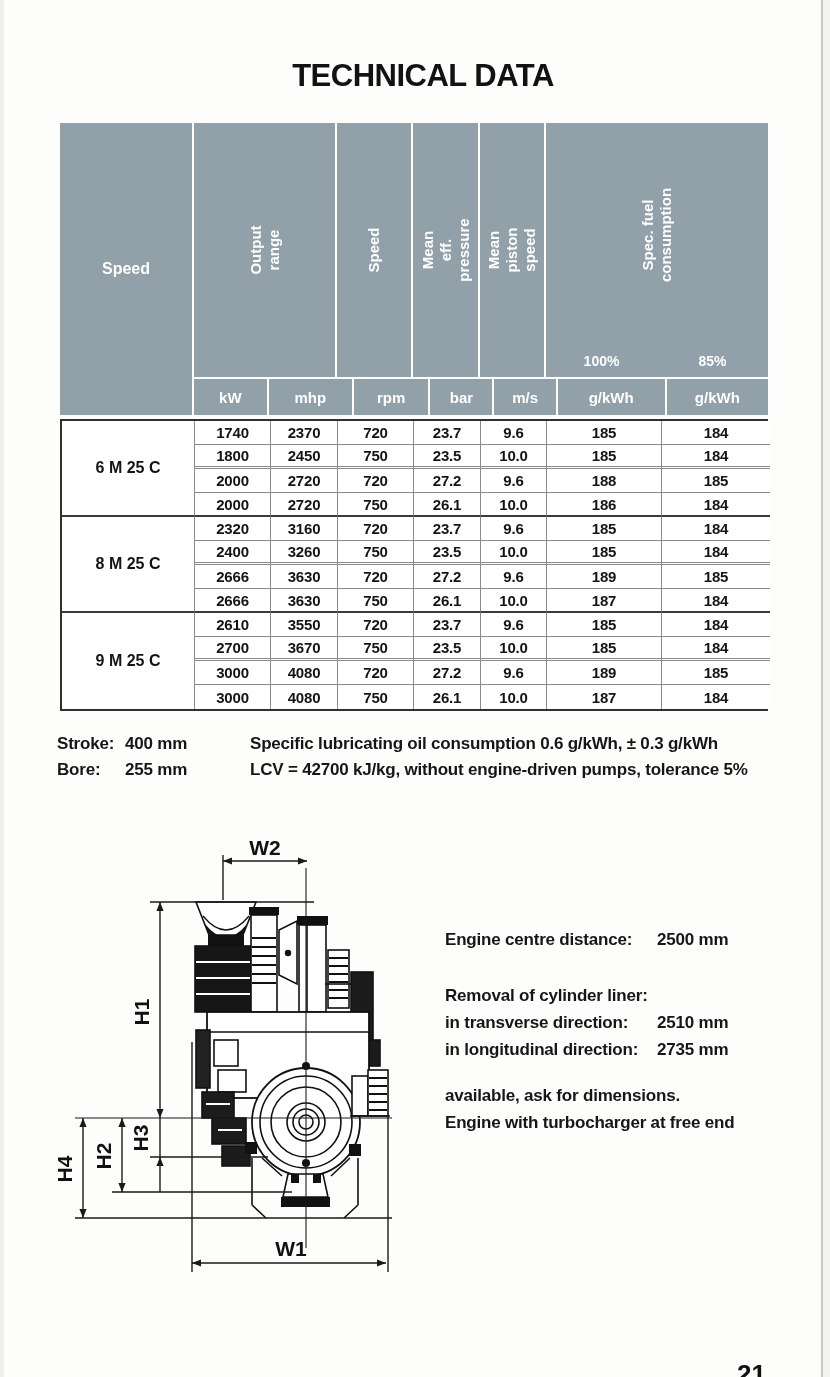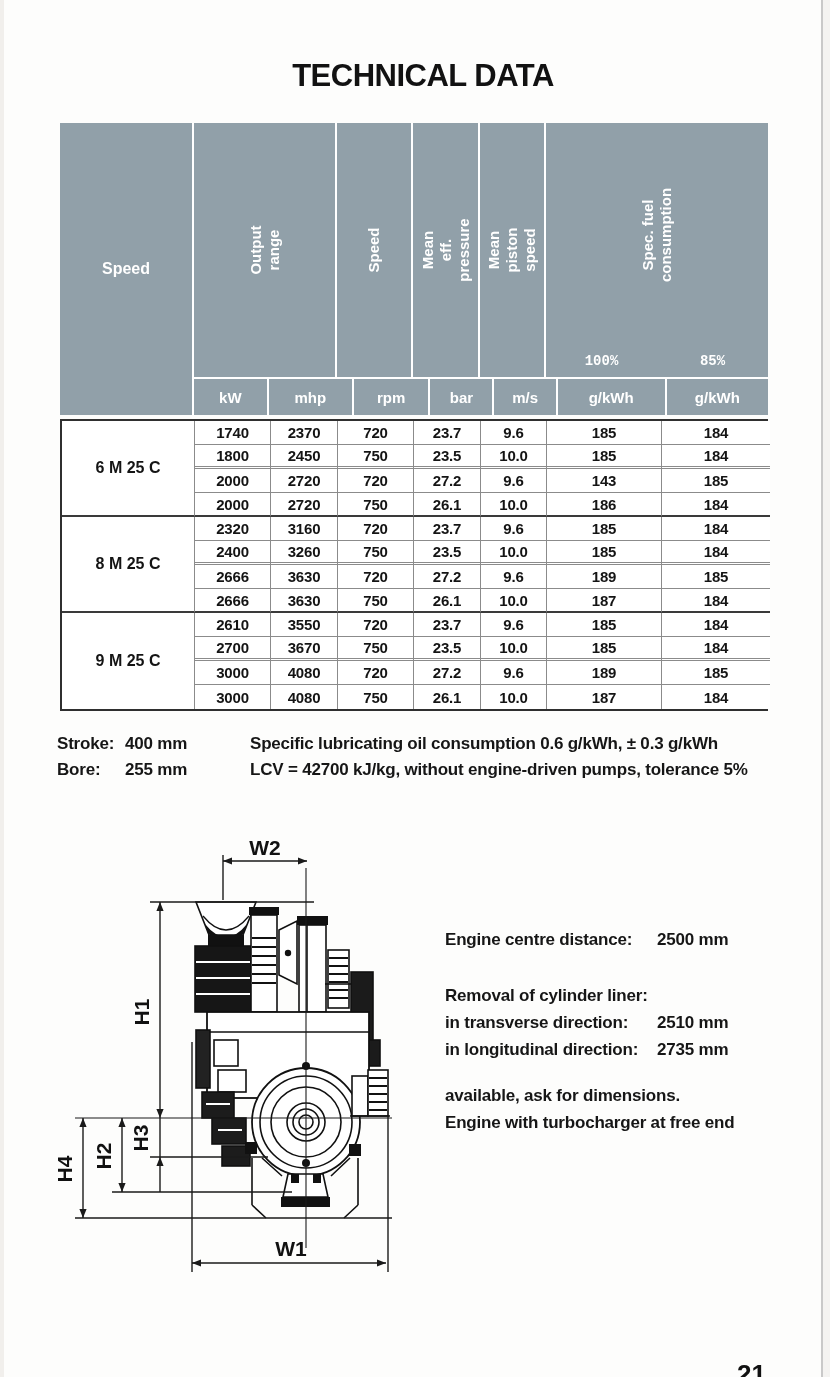--- a/index.html
+++ b/index.html
@@ -26,21 +26,21 @@
     position:absolute;left:50%;top:50%;
     transform:translate(-50%,-50%) rotate(-90deg);
     white-space:pre-line;text-align:center;font-size:15px;line-height:18px;letter-spacing:0;
   }
   .type-cell{left:0;top:0;width:134px;height:292px;display:flex;align-items:center;justify-content:center;font-size:16px;}
   .sep-r{border-right:2px solid #fff;box-sizing:border-box;}
   .units-row{position:absolute;left:134px;top:254px;width:574px;height:38px;border-top:2px solid #fff;box-sizing:border-box;display:flex;}
   .unit{display:flex;align-items:center;justify-content:center;color:#fff;font-weight:700;font-size:15px;box-sizing:border-box;}
   .unit + .unit{border-left:2px solid #fff;}
   .subrow{position:absolute;left:0;bottom:8px;width:100%;display:flex;}
-  .subrow span{width:50%;text-align:center;font-size:14px;font-weight:700;color:#fff;font-family:Liberation Mono, monospace;}
+  .subrow span{width:50%;text-align:center;font-size:14px;font-weight:700;color:#fff;}
 
   .tbody{
     margin-top:4px;
     display:grid;
     grid-template-columns:133px 76px 67px 76px 67px 66px 115px 108px;
     grid-auto-rows:24px;
     border:2px solid #2f2f2f;
     background:#fff;
     box-sizing:border-box;
   }
@@ -140,21 +140,21 @@
       <div class="cell pairend" style="grid-area: 2 / 4;">750</div>
       <div class="cell pairend" style="grid-area: 2 / 5;">23.5</div>
       <div class="cell pairend" style="grid-area: 2 / 6;">10.0</div>
       <div class="cell pairend" style="grid-area: 2 / 7;">185</div>
       <div class="cell lastcol pairend" style="grid-area: 2 / 8;">184</div>
       <div class="cell" style="grid-area: 3 / 2;">2000</div>
       <div class="cell" style="grid-area: 3 / 3;">2720</div>
       <div class="cell" style="grid-area: 3 / 4;">720</div>
       <div class="cell" style="grid-area: 3 / 5;">27.2</div>
       <div class="cell" style="grid-area: 3 / 6;">9.6</div>
-      <div class="cell" style="grid-area: 3 / 7;">143</div>
+      <div class="cell" style="grid-area: 3 / 7;">188</div>
       <div class="cell lastcol" style="grid-area: 3 / 8;">185</div>
       <div class="cell groupend" style="grid-area: 4 / 2;">2000</div>
       <div class="cell groupend" style="grid-area: 4 / 3;">2720</div>
       <div class="cell groupend" style="grid-area: 4 / 4;">750</div>
       <div class="cell groupend" style="grid-area: 4 / 5;">26.1</div>
       <div class="cell groupend" style="grid-area: 4 / 6;">10.0</div>
       <div class="cell groupend" style="grid-area: 4 / 7;">186</div>
       <div class="cell lastcol groupend" style="grid-area: 4 / 8;">184</div>
       <div class="typecell" style="grid-area: 5 / 1 / span 4;">8 M 25 C</div>
       <div class="cell" style="grid-area: 5 / 2;">2320</div>

